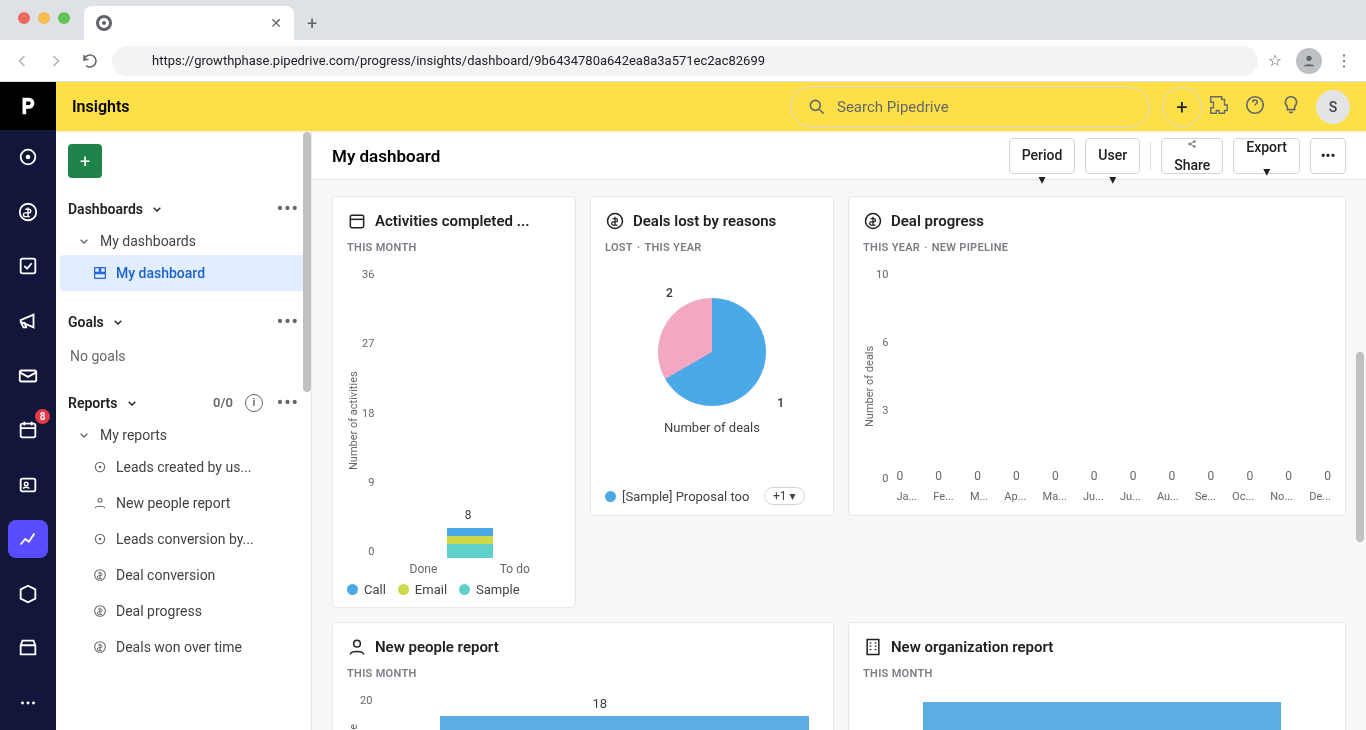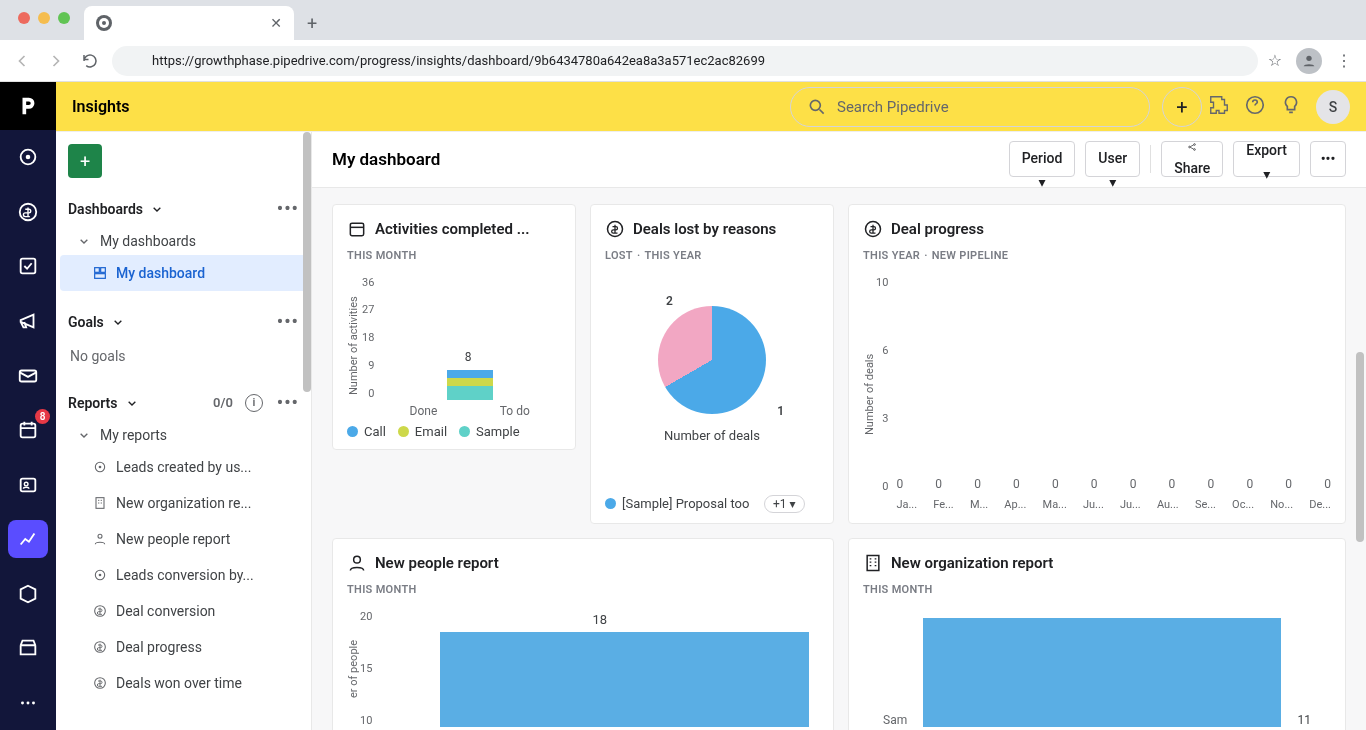--- a/index.html
+++ b/index.html
@@ -328,27 +328,20 @@
         </div>
         <div class="tree-item sub">
             <svg viewBox="0 0 24 24">
               <circle cx="12" cy="12" r="7" stroke="#65676b" stroke-width="1.6" fill="none"></circle>
               <circle cx="12" cy="12" r="2" fill="#65676b"></circle>
             </svg>
             <span class="tree-label">Leads created by us...</span>
           </div>
         <div class="tree-item sub">
             <svg viewBox="0 0 24 24">
-              <rect x="6" y="4" width="12" height="16" stroke="#65676b" stroke-width="1.6" fill="none"></rect>
-              <path d="M9 8h2M13 8h2M9 12h2M13 12h2" stroke="#65676b" stroke-width="1.4"></path>
-            </svg>
-            <span class="tree-label">New organization re...</span>
-          </div>
-        <div class="tree-item sub">
-            <svg viewBox="0 0 24 24">
               <circle cx="12" cy="8" r="3" stroke="#65676b" stroke-width="1.6" fill="none"></circle>
               <path d="M5 20c0-4 14-4 14 0" stroke="#65676b" stroke-width="1.6" fill="none"></path>
             </svg>
             <span class="tree-label">New people report</span>
           </div>
         <div class="tree-item sub">
             <svg viewBox="0 0 24 24">
               <circle cx="12" cy="12" r="7" stroke="#65676b" stroke-width="1.6" fill="none"></circle>
               <circle cx="12" cy="12" r="2" fill="#65676b"></circle>
             </svg>
@@ -412,21 +405,21 @@
               <span>Export</span>
               <span>▾</span>
             </div>
           <div class="tool-btn tool-more">
               <span>•••</span>
             </div>
         </div>
 
         <div class="grid">
 
-          <div class="card" style="height:246px;">
+          <div class="card" style="height:412px;">
             <div class="card-title-row">
                 <svg viewBox="0 0 24 24">
                   <rect x="4" y="5" width="16" height="15" rx="2" stroke="#202124" stroke-width="1.8" fill="none"></rect>
                   <path d="M4 10h16" stroke="#202124" stroke-width="1.8"></path>
                 </svg>
                 <span class="card-title">Activities completed ...</span>
               </div>
             <div class="card-sub">THIS MONTH</div>
             <div class="chart-box" style="height:170px;">
               <div class="ylabel">Number of activities</div>

